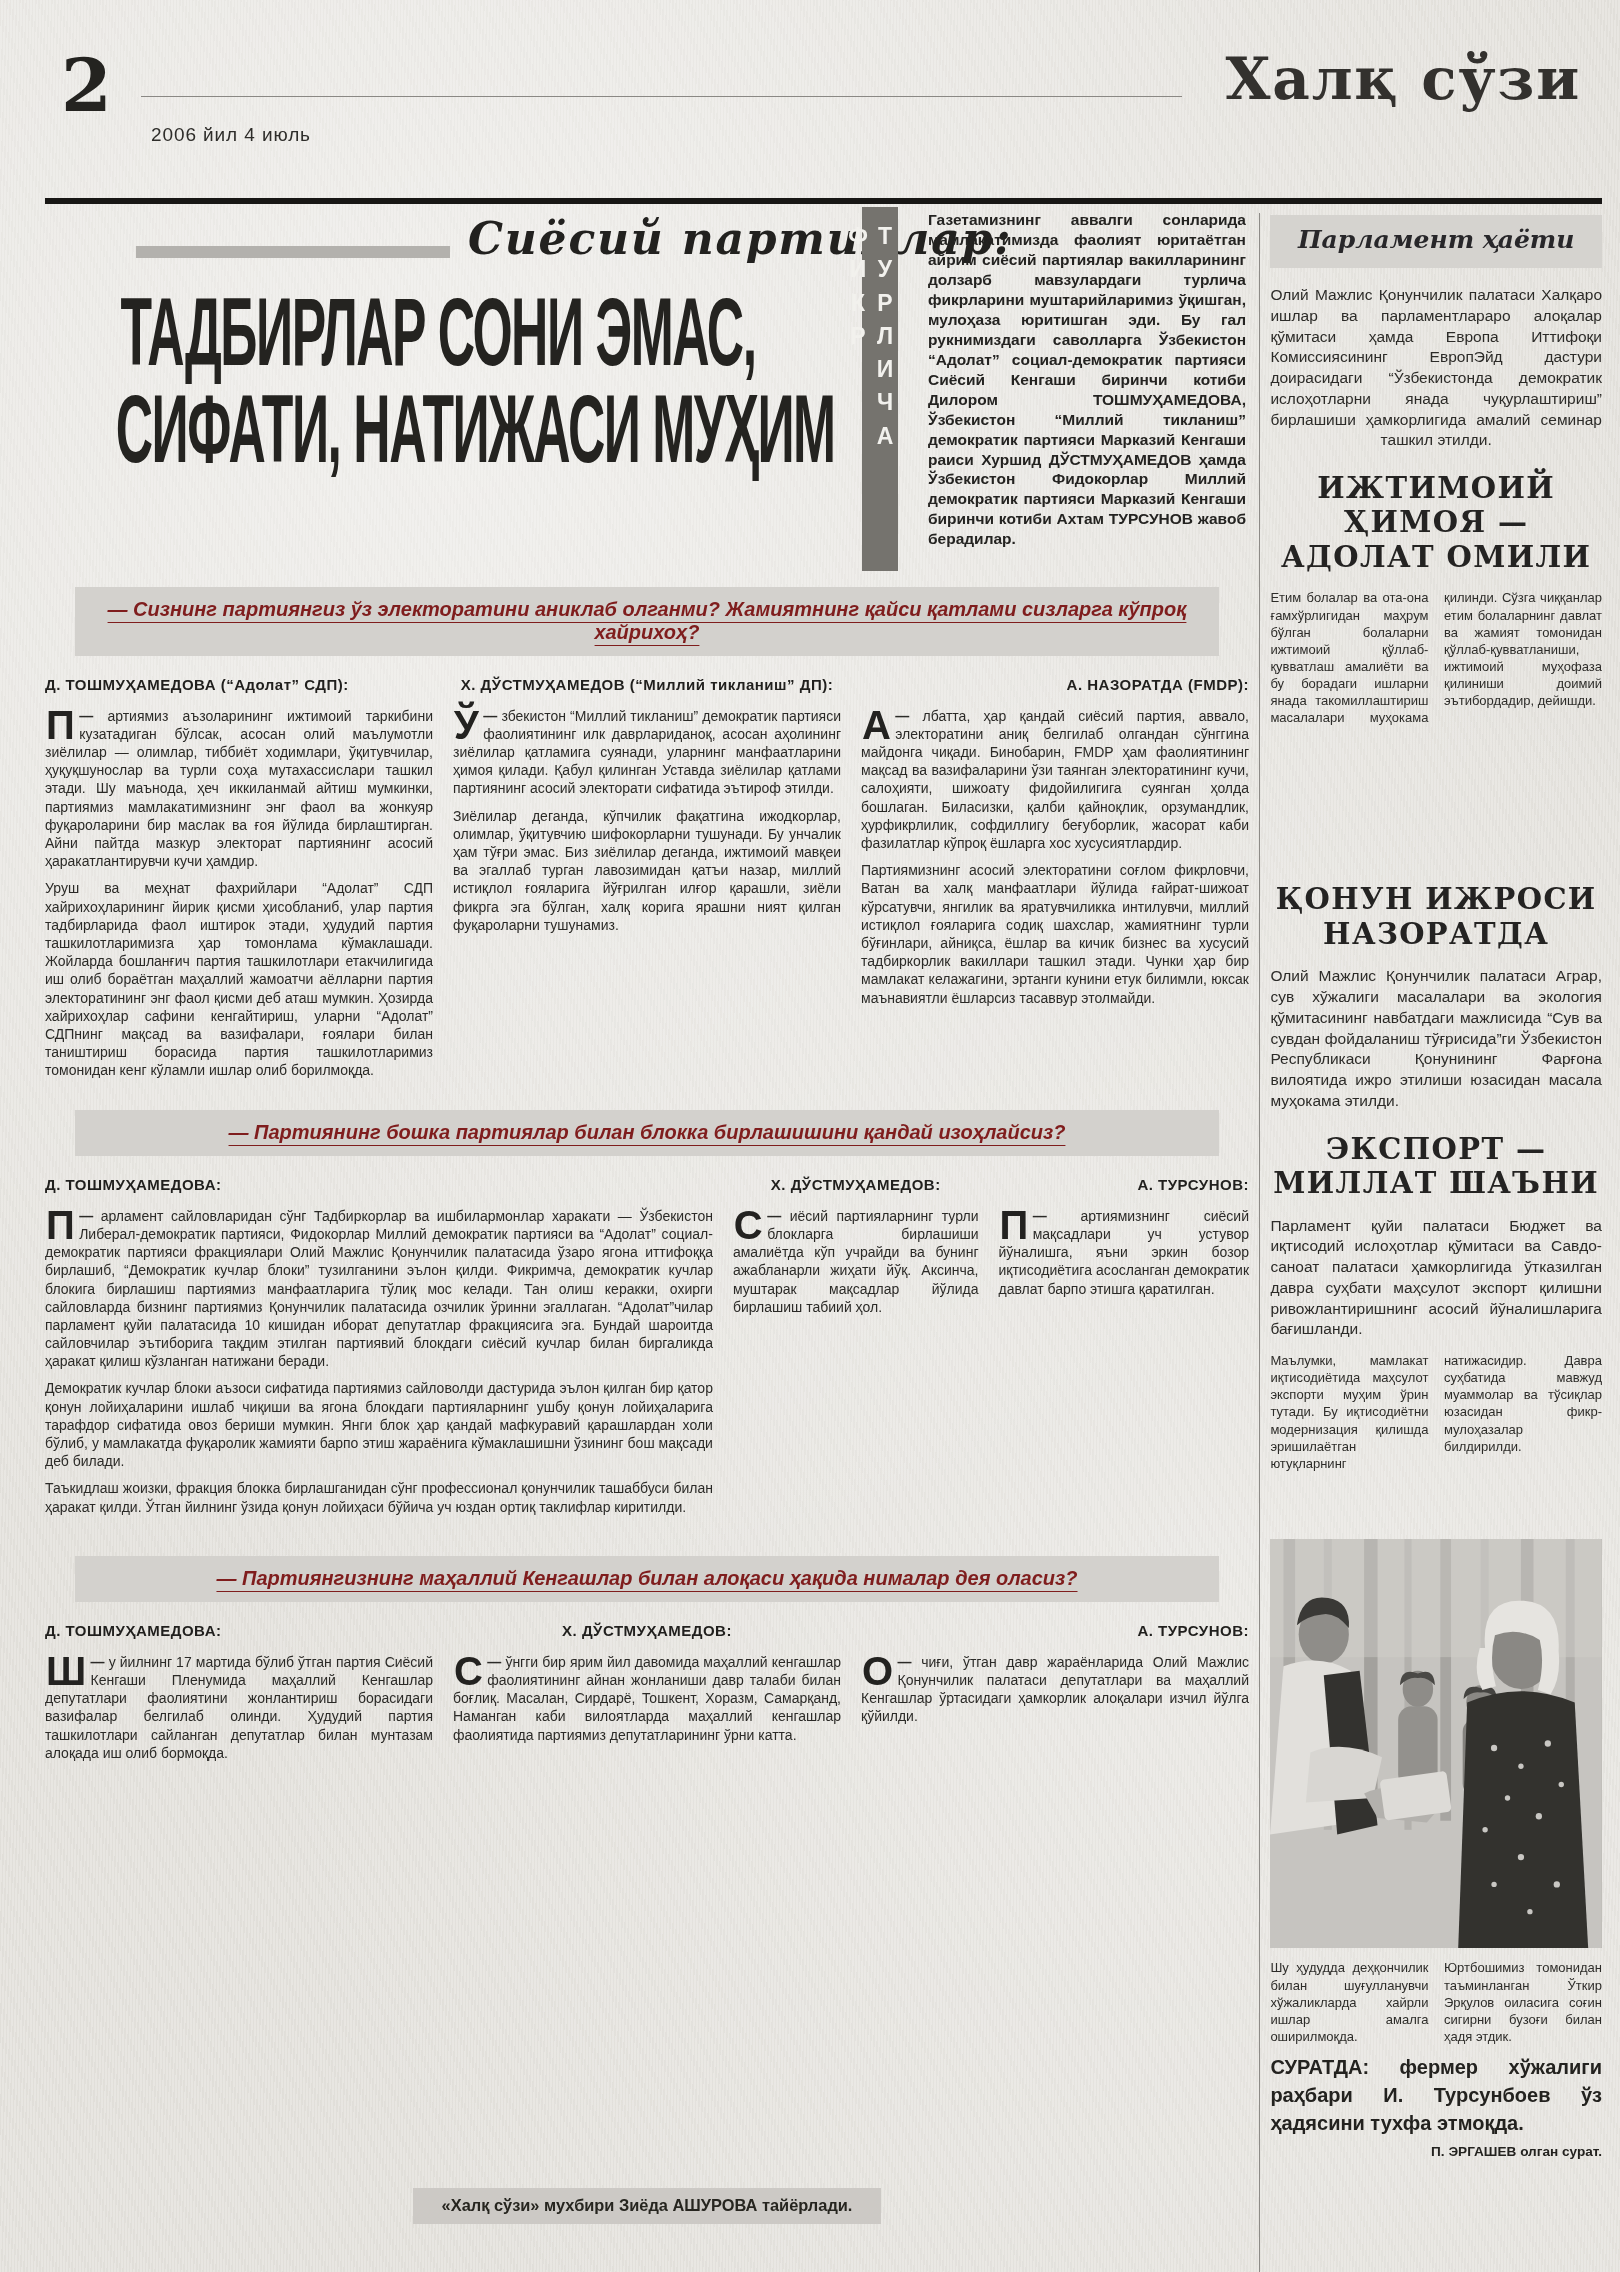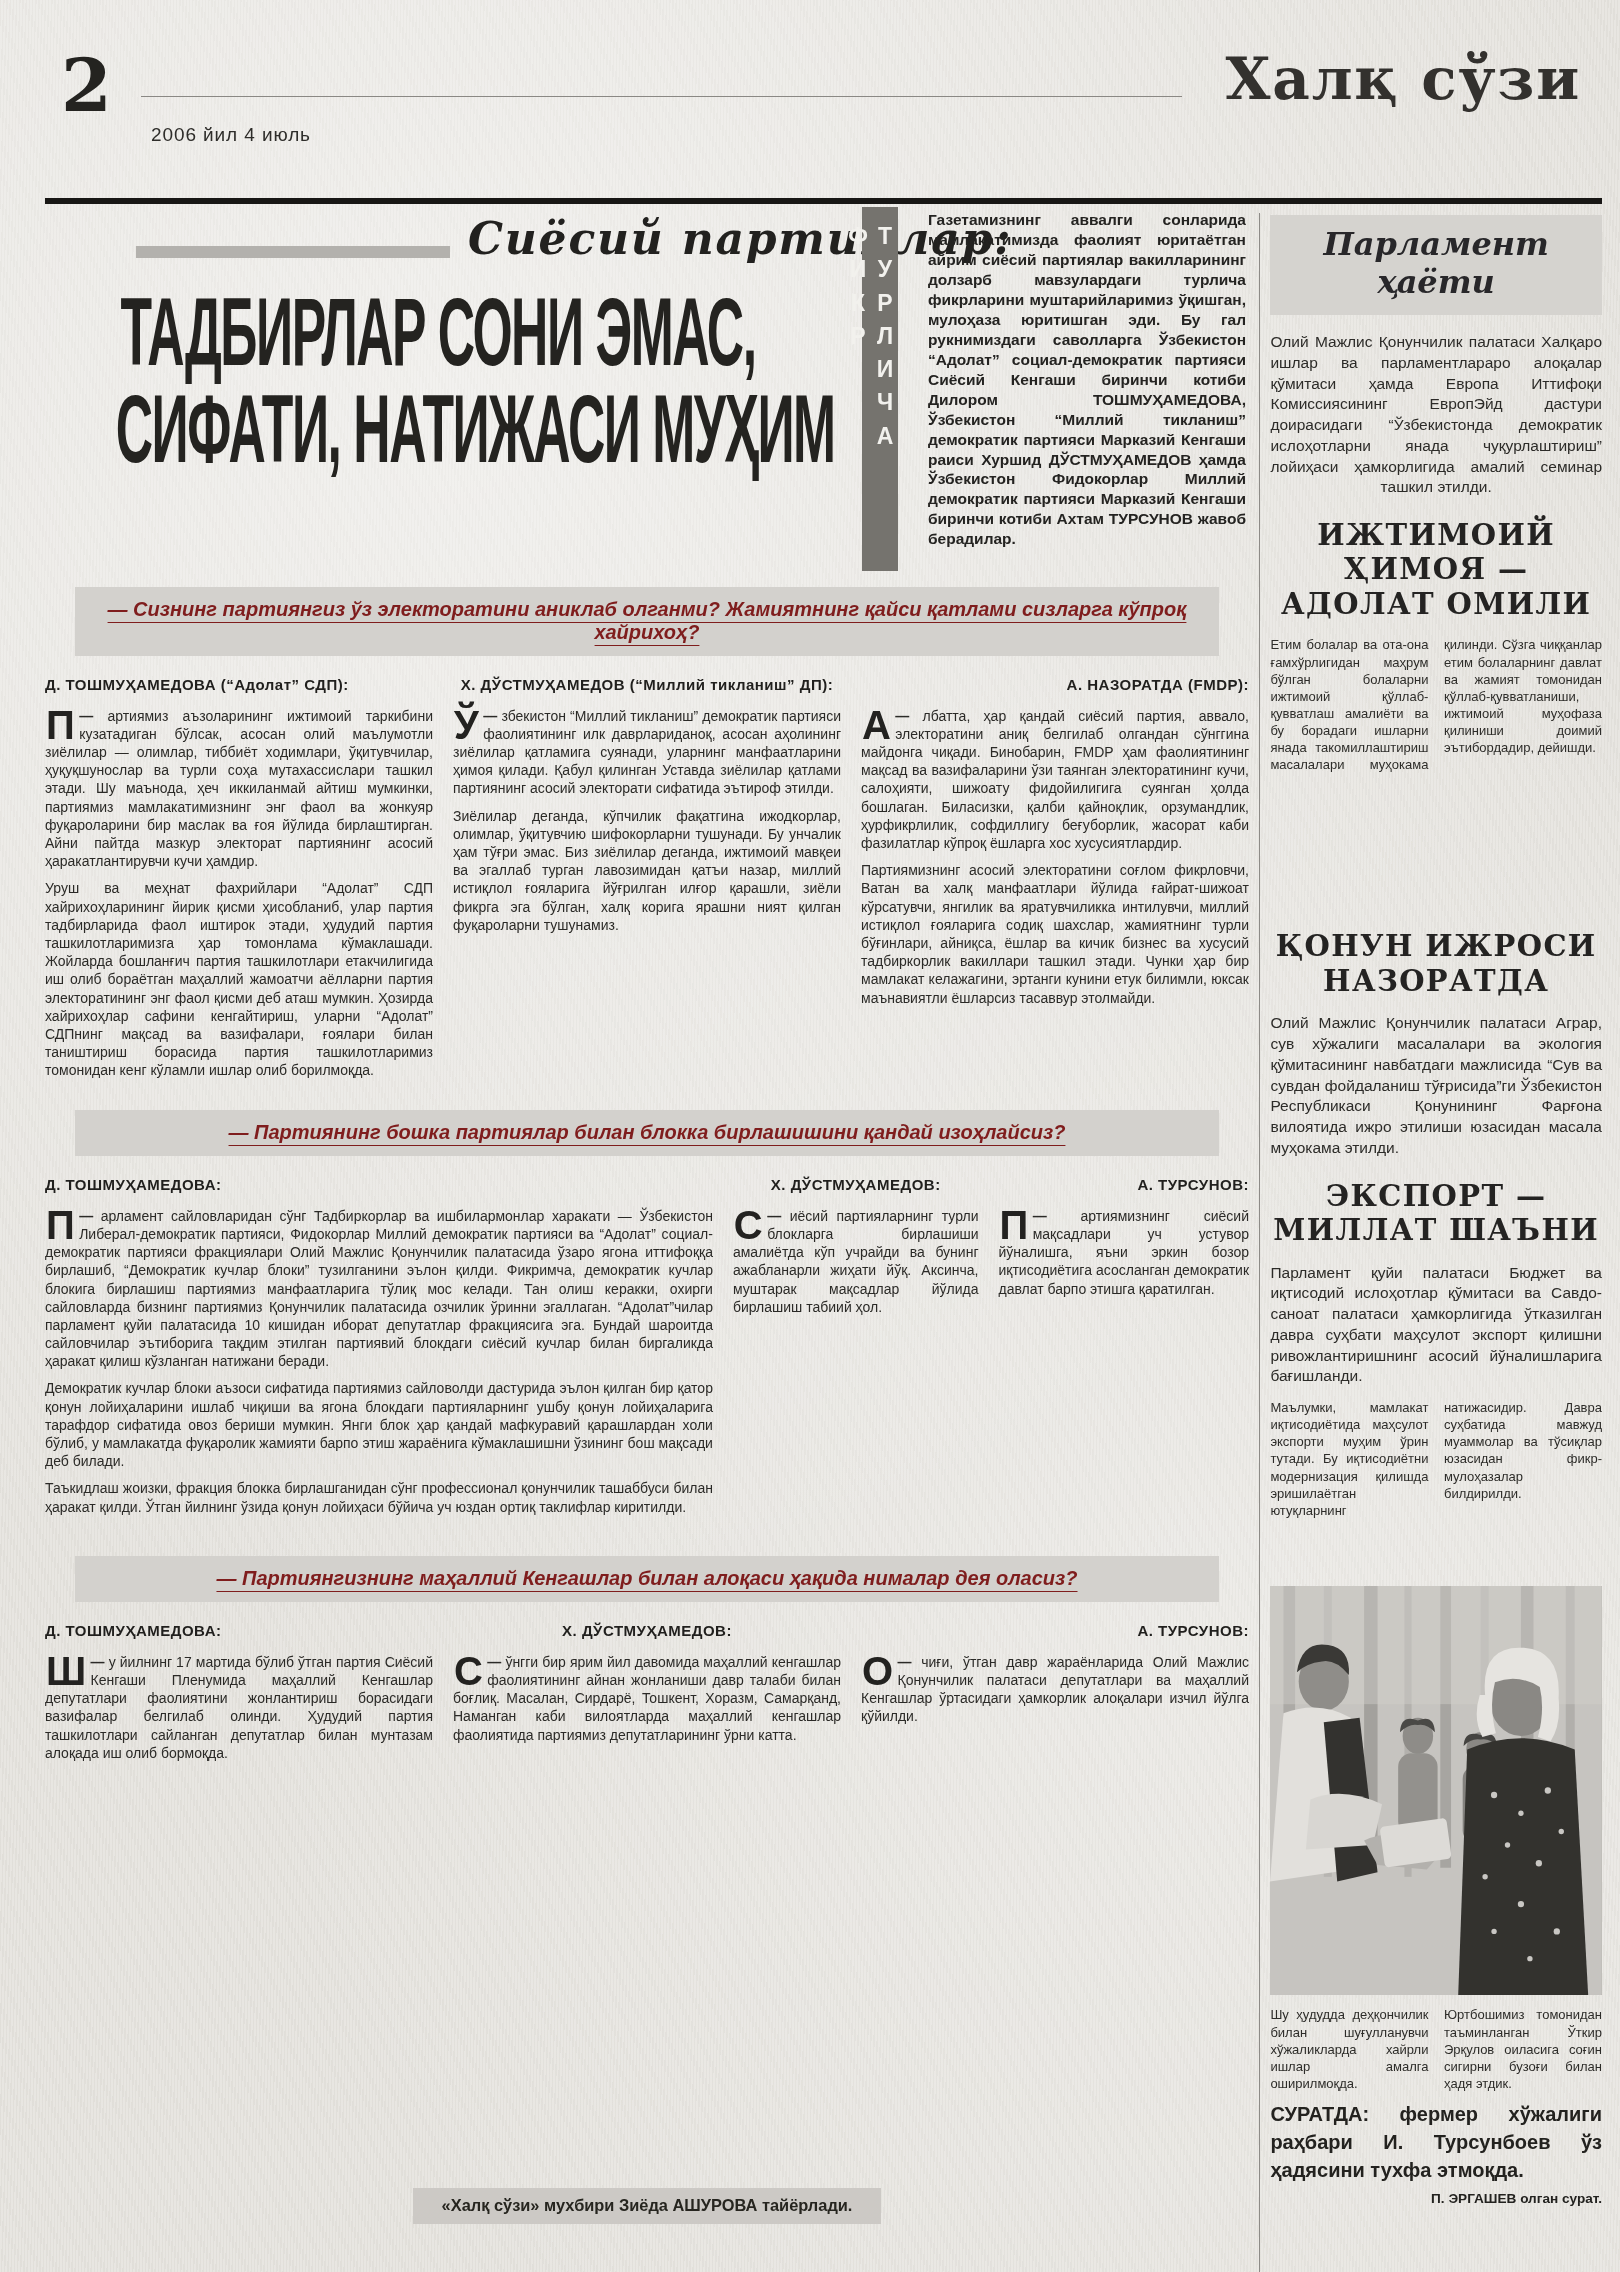--- a/index.html
+++ b/index.html
@@ -103,21 +103,21 @@
   .creditband{
     width:fit-content;margin:34px auto 0;
     background:#ccCAc6;background:#ccc9c5;
     padding:8.2px 29px;font-weight:bold;font-size:16.4px;color:#26251f;
   }
 
   
   .rail-rubric{
     background:#d5d3cf;text-align:center;
     font-family:"DejaVu Serif",serif;font-weight:bold;font-style:italic;
-    font-size:32px;padding:10px 4.5px 13.6px;margin-bottom:17.3px;color:#28272a;
+    font-size:25px;padding:10px 4.5px 13.6px;margin-bottom:17.3px;color:#28272a;
   }
   .rail-lead{font-size:15.5px;line-height:1.34;text-align:justify;color:#2c2b28;margin-bottom:11.8px;}
   .rail-lead.centerlast{text-align-last:center;}
   .rail-title{
     font-family:"DejaVu Serif",serif;font-weight:bold;
     font-size:29px;line-height:1.18;text-align:center;letter-spacing:1.4px;
     margin:20px 0 15.5px;color:#242322;
   }
   .rail-body{
     column-count:2;column-gap:15.5px;
@@ -234,21 +234,21 @@
         </div>
       </div>
 
       <div class="creditband">«Халқ сўзи» мухбири Зиёда АШУРОВА тайёрлади.</div>
     </main>
 
     <div class="vrule"></div>
 
     <aside class="rail">
       <div class="rail-rubric">Парламент ҳаёти</div>
-      <p class="rail-lead centerlast">Олий Мажлис Қонунчилик палатаси Халқаро ишлар ва парламентлараро алоқалар қўмитаси ҳамда Европа Иттифоқи Комиссиясининг ЕвропЭйд дастури доирасидаги “Ўзбекистонда демократик ислоҳотларни янада чуқурлаштириш” лойиҳаси ҳамкорлигида амалий семинар ташкил этилди.</p>
+      <p class="rail-lead centerlast">Олий Мажлис Қонунчилик палатаси Халқаро ишлар ва парламентлараро алоқалар қўмитаси ҳамда Европа Иттифоқи Комиссиясининг ЕвропЭйд дастури доирасидаги “Ўзбекистонда демократик ислоҳотларни янада чуқурлаштириш” бирлашиши ҳамкорлигида амалий семинар ташкил этилди.</p>
 
       <section>
         <h2 class="rail-title"><span>ИЖТИМОИЙ ҲИМОЯ —</span><br><span>АДОЛАТ ОМИЛИ</span></h2>
         <p class="rail-body rb1">Етим болалар ва ота-она ғамхўрлигидан маҳрум бўлган болаларни ижтимоий қўллаб-қувватлаш амалиёти ва бу борадаги ишларни янада такомиллаштириш масалалари муҳокама қилинди. Сўзга чиққанлар етим болаларнинг давлат ва жамият томонидан қўллаб-қувватланиши, ижтимоий муҳофаза қилиниши доимий эътибордадир, дейишди.</p>
       </section>
 
       <section>
         <h2 class="rail-title"><span>ҚОНУН ИЖРОСИ</span><br><span>НАЗОРАТДА</span></h2>
         <p class="rail-lead">Олий Мажлис Қонунчилик палатаси Аграр, сув хўжалиги масалалари ва экология қўмитасининг навбатдаги мажлисида “Сув ва сувдан фойдаланиш тўғрисида”ги Ўзбекистон Республикаси Қонунининг Фарғона вилоятида ижро этилиши юзасидан масала муҳокама этилди.</p>
       </section>

